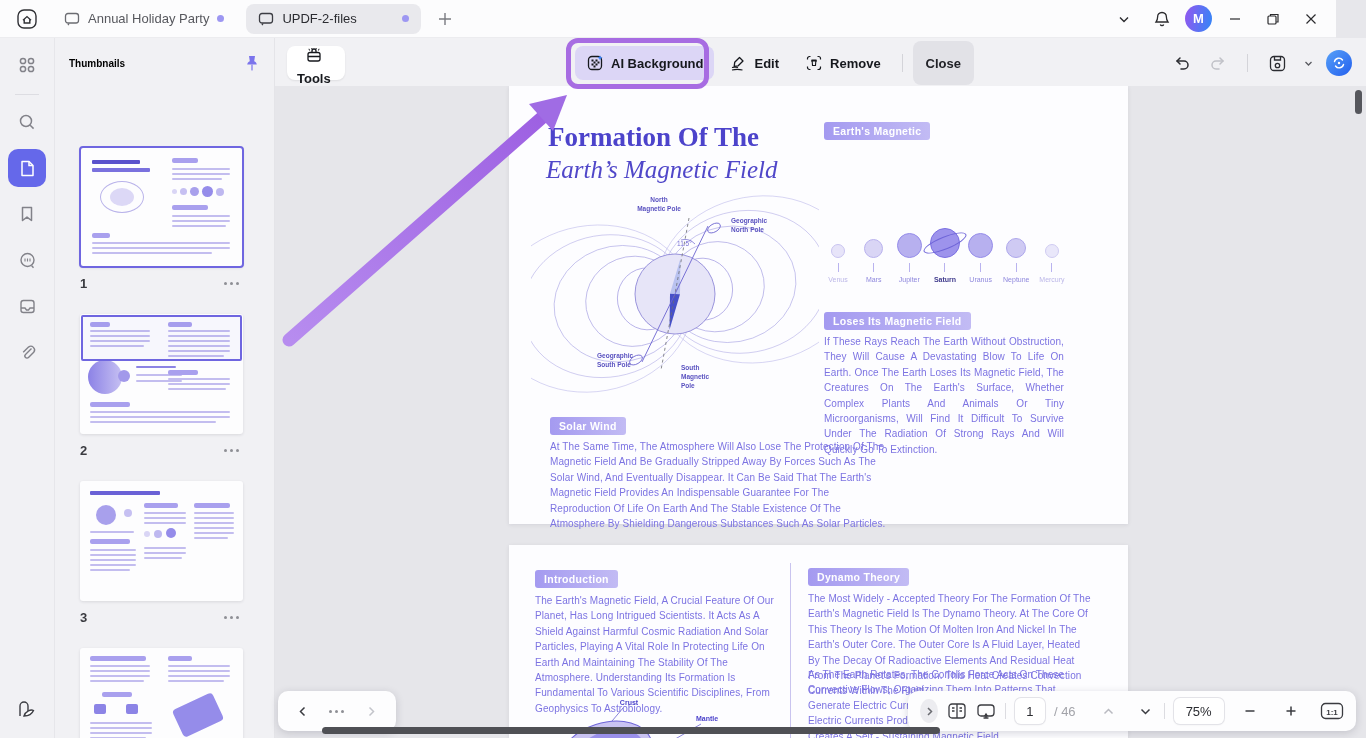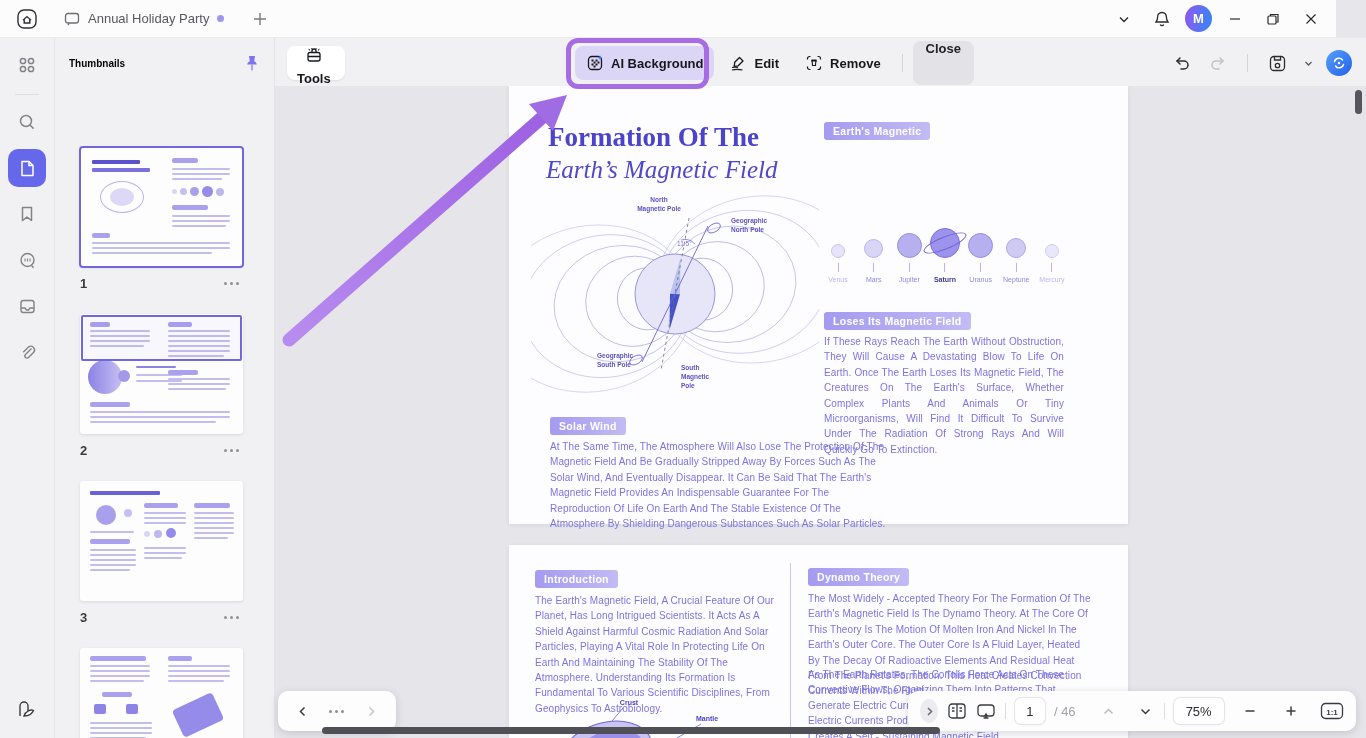--- a/index.html
+++ b/index.html
@@ -47,21 +47,21 @@
   .mtitle { position:absolute; height:4px; background:#5a52cc; border-radius:1px; }
   .mcirc { position:absolute; border-radius:50%; }
 
   
   .toolbar { position:absolute; left:275px; top:38px; width:1091px; height:48px; background:#f1f1f4; z-index:18; }
   .tools-btn { position:absolute; left:12px; top:8px; height:34px; padding:0 14px 0 10px; background:#fff; border-radius:8px; box-shadow:0 1px 2px rgba(0,0,0,.08); display:flex; align-items:center; gap:7px; font-size:13px; font-weight:bold; color:#16181d; cursor:pointer;flex-direction:column; }
   .center-group { position:absolute; left:300px; top:8px; height:34px; display:flex; align-items:center; gap:4px; }
   .tb-btn { display:flex; align-items:center; gap:7px; height:34px; padding:0 11px; border-radius:8px; font-size:13px; font-weight:bold; color:#16181d; cursor:pointer; white-space:nowrap; }
   .tb-btn.ai { background:#dcd6f6; }
   .tb-sep { width:1px; height:18px; background:#d4d4d9; margin:0 6px; }
-  .close-btn { height:44px; padding:0 13px; background:#e2e2e7; border-radius:8px; font-size:13px; font-weight:bold; color:#212227; display:flex; cursor:pointer; }
+  .close-btn { height:44px; padding:0 13px; background:#e2e2e7; border-radius:8px; font-size:13px; font-weight:bold; color:#212227; display:flex; align-items:center; cursor:pointer; }
   .right-group { position:absolute; right:14px; top:8px; height:34px; display:flex; align-items:center; gap:10px; }
   .rg-icon { width:26px; height:26px; display:flex; align-items:center; justify-content:center; cursor:pointer; }
   .ai-circle { width:26px; height:26px; border-radius:50%; background:linear-gradient(135deg,#56a0f8,#2460ee); display:flex; align-items:center; justify-content:center; cursor:pointer; }
 
   
   .hl-box { position:absolute; left:566px; top:38px; width:143px; height:51px; border:5px solid #a76ce2; border-radius:12px; z-index:40; pointer-events:none; }
   .arrow-overlay { position:absolute; left:0; top:0; width:1366px; height:738px; z-index:39; pointer-events:none; }
 
   
   .viewport { position:absolute; left:275px; top:86px; width:1091px; height:652px; background:#e6e6ea; overflow:hidden; z-index:10; }
@@ -127,20 +127,30 @@
     </span>
   </div>
   <div class="tab">
     <span>
       <svg width="16" height="14" viewBox="0 0 16 14" fill="none" stroke="#6b6c72" stroke-width="1.3">
         <rect x="1.5" y="1.5" width="13" height="9.5" rx="2.5"></rect>
           <path d="M5 11.5 4 13.2"></path>
       </svg>
     </span>
     <span class="tab-label">Annual Holiday Party</span>
+    <span class="tab-dot"></span>
+  </div>
+  <div class="tab active">
+    <span>
+      <svg width="16" height="14" viewBox="0 0 16 14" fill="none" stroke="#3c3d43" stroke-width="1.3">
+        <rect x="1.5" y="1.5" width="13" height="9.5" rx="2.5"></rect>
+          <path d="M5 11.5 4 13.2"></path>
+      </svg>
+    </span>
+    <span class="tab-label">UPDF-2-files</span>
     <span class="tab-dot"></span>
   </div>
   <div class="newtab">
     <svg width="16" height="16" viewBox="0 0 16 16" stroke="#7a7b80" stroke-width="1.4">
         <path d="M8 2v12M2 8h12"></path>
       </svg>
   </div>
   <div class="tb-right">
     <div class="tb-icon">
       <svg width="14" height="14" viewBox="0 0 14 14" fill="none" stroke="#2b2b2e" stroke-width="1.4">

